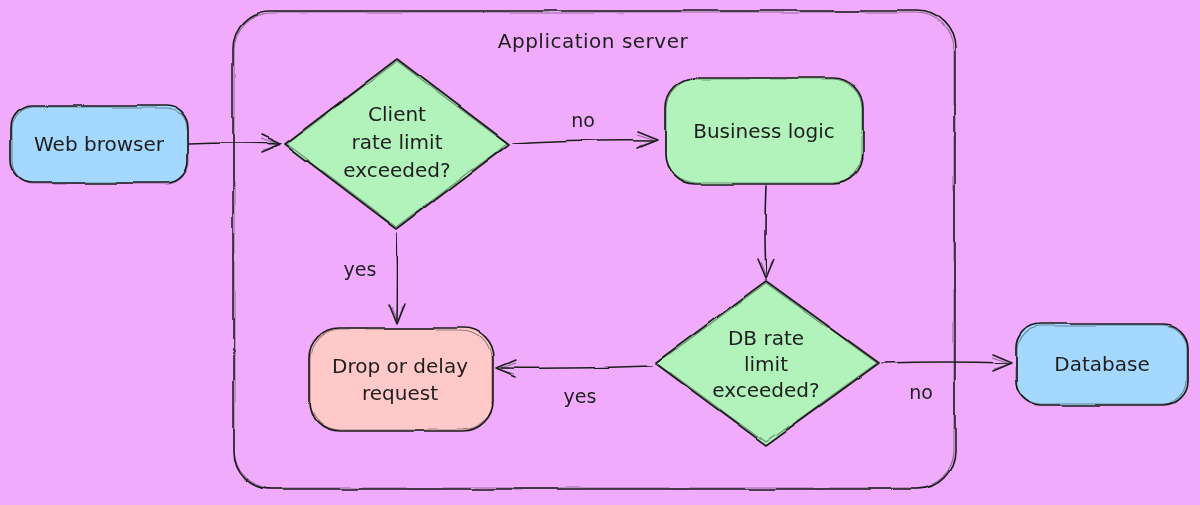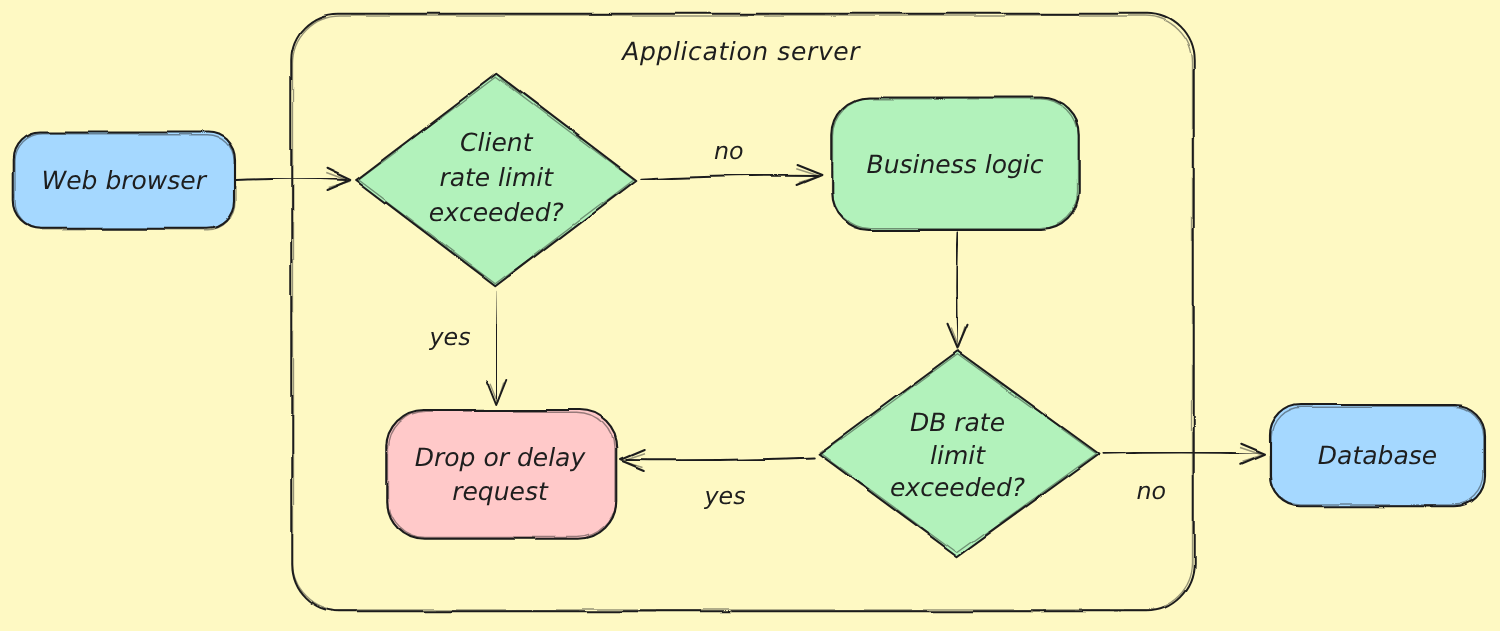--- a/index.html
+++ b/index.html
@@ -1,17 +1,17 @@
 <!DOCTYPE html>
 <html><head>
 <meta charset="utf-8">
 <style>
   html,body{margin:0;padding:0;background:#ffffff;}
-  .canvas{position:relative;width:1200px;height:505px;background:#fef9c3;overflow:hidden;
-          font-family:"DejaVu Sans",sans-serif;font-style:italic;}
+  .canvas{position:relative;width:1200px;height:505px;background:#f0abfc;overflow:hidden;
+          font-family:"DejaVu Sans",sans-serif;}
   svg{display:block;}
   text{fill:#1e1e1e;font-family:"DejaVu Sans",sans-serif;font-size:20px;}
   .edge-label{font-size:19px;}
   .title-label{font-size:20px;letter-spacing:.5px;}
   .shape{stroke:#1e1e1e;stroke-width:1.7;stroke-linejoin:round;}
   .ghost{fill:none;stroke:#1e1e1e;stroke-width:1.1;opacity:.45;stroke-linejoin:round;}
   .wire{fill:none;stroke:#1e1e1e;stroke-width:1.6;stroke-linecap:round;stroke-linejoin:round;}
 </style>
 </head>
 <body>

